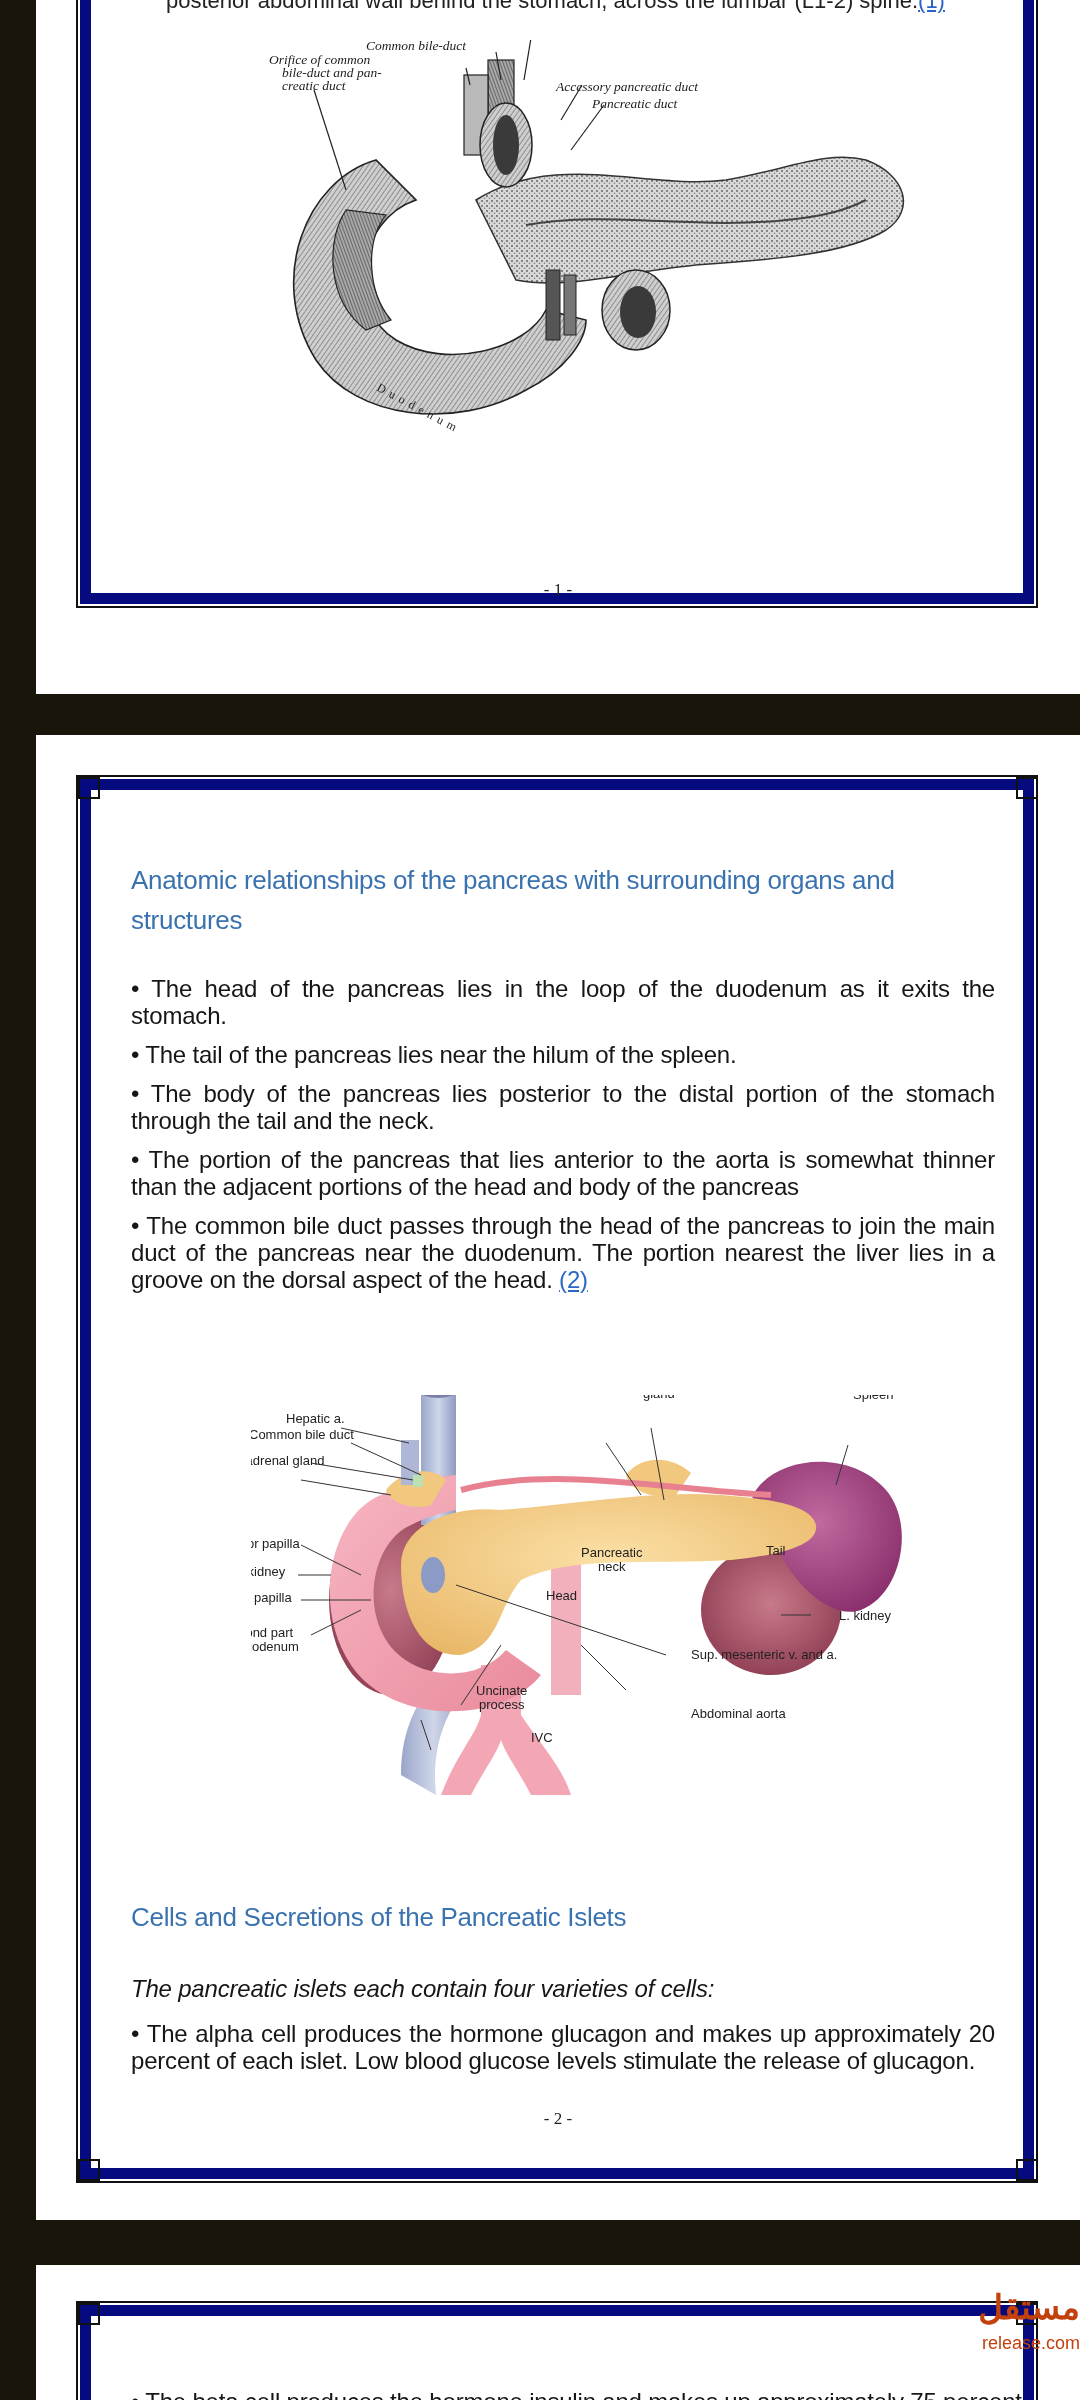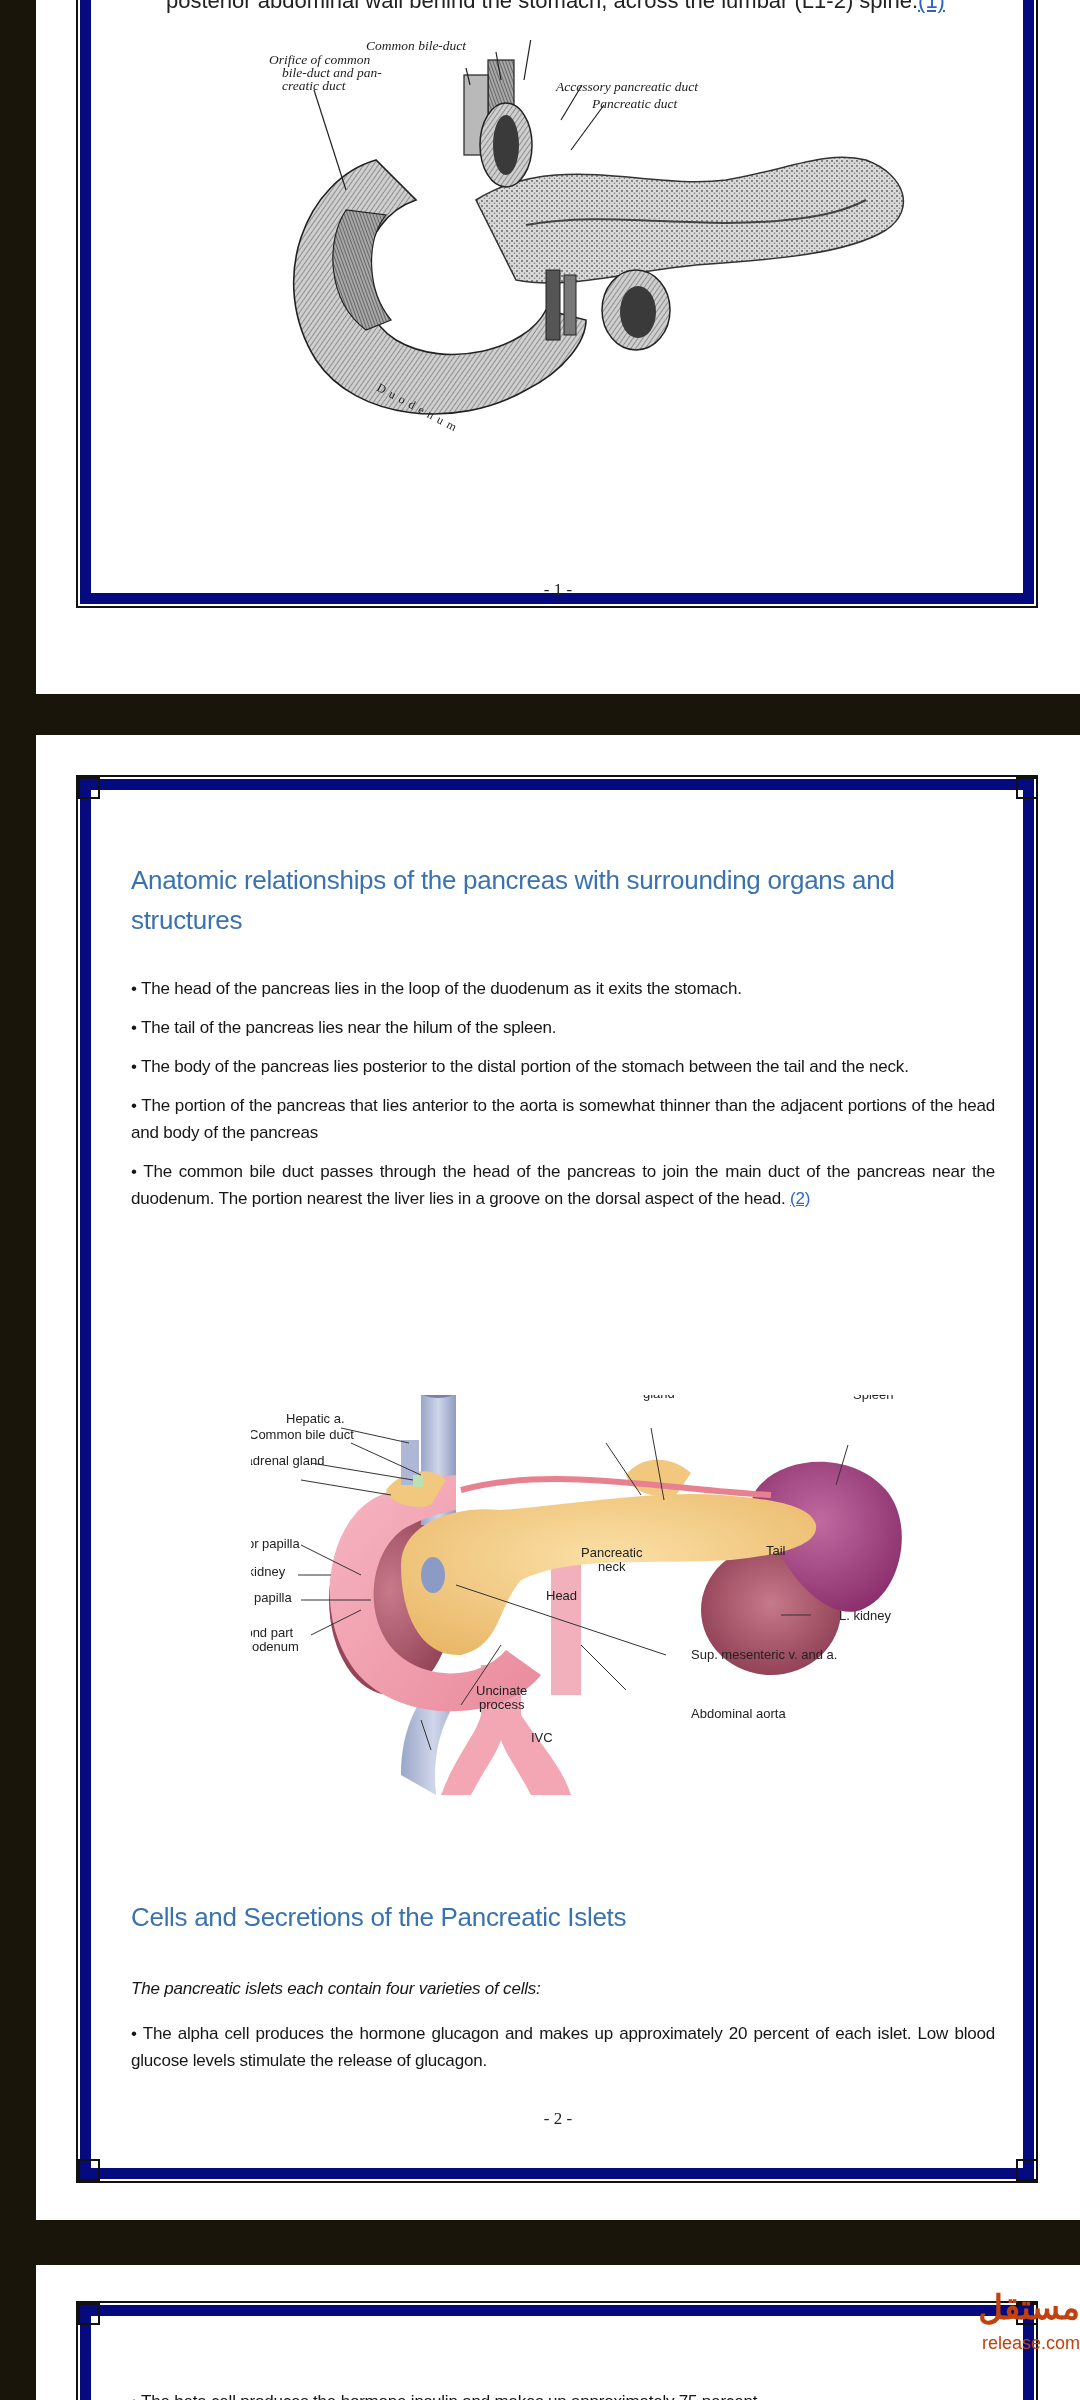--- a/index.html
+++ b/index.html
@@ -29,21 +29,21 @@
     position:absolute; left:0; width:100%; text-align:center;
     font-family:"Liberation Serif", serif; font-size:17px; color:#222;
   }
   .heading {
     position:absolute; left:95px; width:860px;
     font-family:"Liberation Sans", sans-serif;
     font-size:26px; line-height:40px; color:#3a72b0; letter-spacing:-0.3px;
   }
   .body-text {
     position:absolute; left:95px; width:864px;
-    font-size:17px; line-height:27px; color:#161616; text-align:justify;
+    font-size:24px; line-height:27px; color:#161616; text-align:justify;
     letter-spacing:-0.2px;
   }
   .body-text p { margin:0 0 12px 0; }
   .link { color:#2b67c4; text-decoration:underline; }
   .gray-figure { position:absolute; }
   .lbl-serif {
     font-family:"Liberation Serif", serif; font-style:italic; font-size:13.5px; fill:#1c1c1c;
   }
   .lbl-sans { font-family:"Liberation Sans", sans-serif; font-size:13px; fill:#222; }
   .watermark {
@@ -118,21 +118,21 @@
   <div class="corner" style="left:42px; top:42px;"></div>
   <div class="corner" style="left:980px; top:42px;"></div>
   <div class="corner" style="left:42px; top:1424px;"></div>
   <div class="corner" style="left:980px; top:1424px;"></div>
 
   <div class="heading" style="top:125px;">Anatomic relationships of the pancreas with surrounding organs and structures</div>
 
   <div class="body-text" style="top:240px;">
     <p>• The head of the pancreas lies in the loop of the duodenum as it exits the stomach.</p>
     <p>• The tail of the pancreas lies near the hilum of the spleen.</p>
-    <p>• The body of the pancreas lies posterior to the distal portion of the stomach between the tail and the neck.</p>
+    <p>• The body of the pancreas lies posterior to the distal portion of the stomach through the tail and the neck.</p>
     <p>• The portion of the pancreas that lies anterior to the aorta is somewhat thinner than the adjacent portions of the head and body of the pancreas</p>
     <p><span>• The common bile duct passes through the head of the pancreas to join the main duct of the pancreas near the duodenum. The portion nearest the liver lies in a groove on the dorsal aspect of the head.</span> <span class="link">(2)</span></p>
   </div>
 
   <svg class="gray-figure" style="left:215px; top:660px;" width="680" height="400" viewBox="0 0 680 400">
     <defs>
       <radialGradient id="kid" cx="50%" cy="45%" r="60%">
         <stop offset="0" stop-color="#c77a8a"></stop>
           <stop offset="1" stop-color="#8e3d52"></stop>
       </radialGradient>

